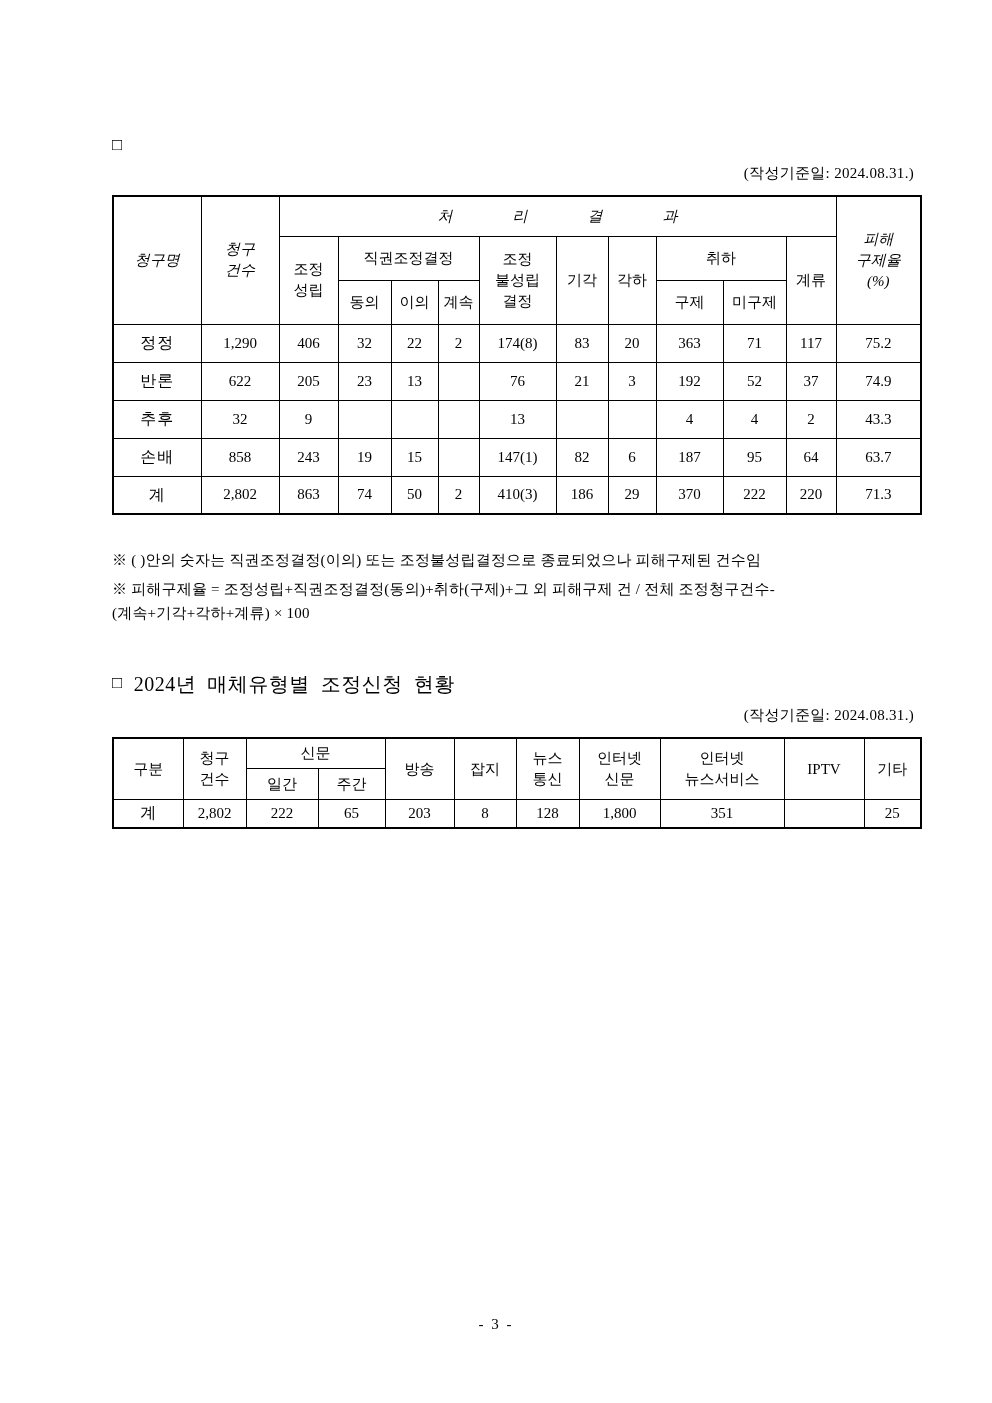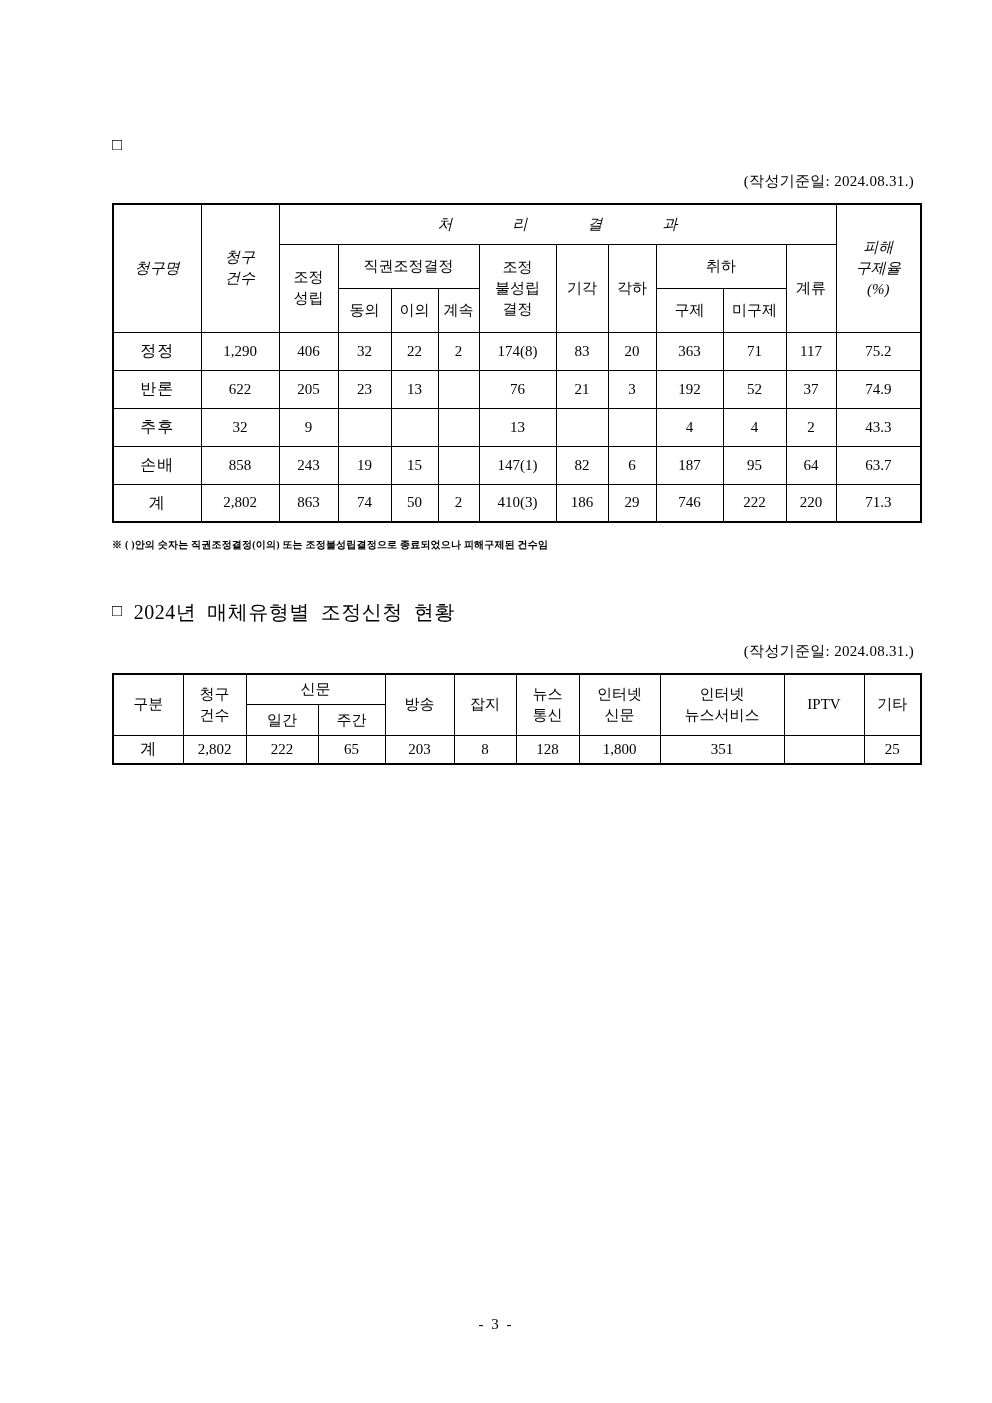--- a/index.html
+++ b/index.html
@@ -3,32 +3,32 @@
 <meta charset="utf-8">
 <style>
   * { margin:0; padding:0; box-sizing:border-box; }
   html,body { background:#fff; }
   body { font-family:"Liberation Serif","DejaVu Serif",serif; color:#000; }
   .page { position:relative; width:992px; height:1403px; background:#fff; overflow:hidden; }
   .content { position:absolute; left:112px; top:136px; width:808px; }
   .section-title { font-size:20px; font-weight:normal; white-space:pre-wrap; letter-spacing:0.5px; display:flex; align-items:center; }
   .bullet { display:inline-block; margin-right:11px; font-size:17px; position:relative; top:-1px; }
   .title2 { margin-top:46px; }
-  .date-note { text-align:right; font-size:15px; padding-right:6px; margin-top:16px; letter-spacing:0.3px; }
+  .date-note { text-align:right; font-size:15px; padding-right:6px; margin-top:8px; letter-spacing:0.3px; }
   table { border-collapse:collapse; table-layout:fixed; width:808px; margin-top:12px; border:2px solid #000; background:#fff; }
   th, td { border:1px solid #000; text-align:center; vertical-align:middle; font-weight:normal; font-size:15px; white-space:pre-wrap; line-height:1.4; padding:1px 2px; overflow:hidden; }
   .tbl1 thead tr:nth-child(1) th { height:40px;font-style:italic; }
   .tbl1 thead tr:nth-child(2) th { height:44px; }
   .tbl1 thead tr:nth-child(3) th { height:44px; }
   .tbl1 tbody tr { height:38px; }
   .tbl1 tbody td:first-child { font-size:16px; letter-spacing:1px; }
   .tbl2 thead tr { height:31px; }
   .tbl2 tbody tr { height:28px; }
   .tbl2 tbody td:first-child { font-size:16px; }
-  .footnotes { margin-top:14px; font-size:10px;font-weight:bold; }
+  .footnotes { margin-top:34px; font-size:15px; }
   .footnotes p { white-space:pre-wrap; line-height:1.55; margin-top:6px; letter-spacing:0.2px; }
   .footnotes p:first-child { margin-top:0; }
   .page-number { position:absolute; left:0; right:0; top:1316px; text-align:center; font-size:15px; letter-spacing:2px; }
 </style>
 </head>
 <body>
 
 <div class="page">
   <div class="content">
 
@@ -147,30 +147,32 @@
         <tr>
           <td>계</td>
           <td>2,802</td>
           <td>863</td>
           <td>74</td>
           <td>50</td>
           <td>2</td>
           <td>410(3)</td>
           <td>186</td>
           <td>29</td>
-          <td>746</td>
+          <td>370</td>
           <td>222</td>
           <td>220</td>
           <td>71.3</td>
         </tr>
       </tbody>
     </table>
 
     <div class="footnotes">
       <p>※ ( )안의 숫자는 직권조정결정(이의) 또는 조정불성립결정으로 종료되었으나 피해구제된 건수임</p>
+      <p>※ 피해구제율 = 조정성립+직권조정결정(동의)+취하(구제)+그 외 피해구제 건 / 전체 조정청구건수-
+(계속+기각+각하+계류) × 100</p>
     </div>
 
     <div class="section-title title2">
       <span class="bullet">□</span>
       <span>2024년  매체유형별  조정신청  현황</span>
     </div>
     <div class="date-note">(작성기준일: 2024.08.31.)</div>
 
     <table class="tbl2">
       <colgroup>

